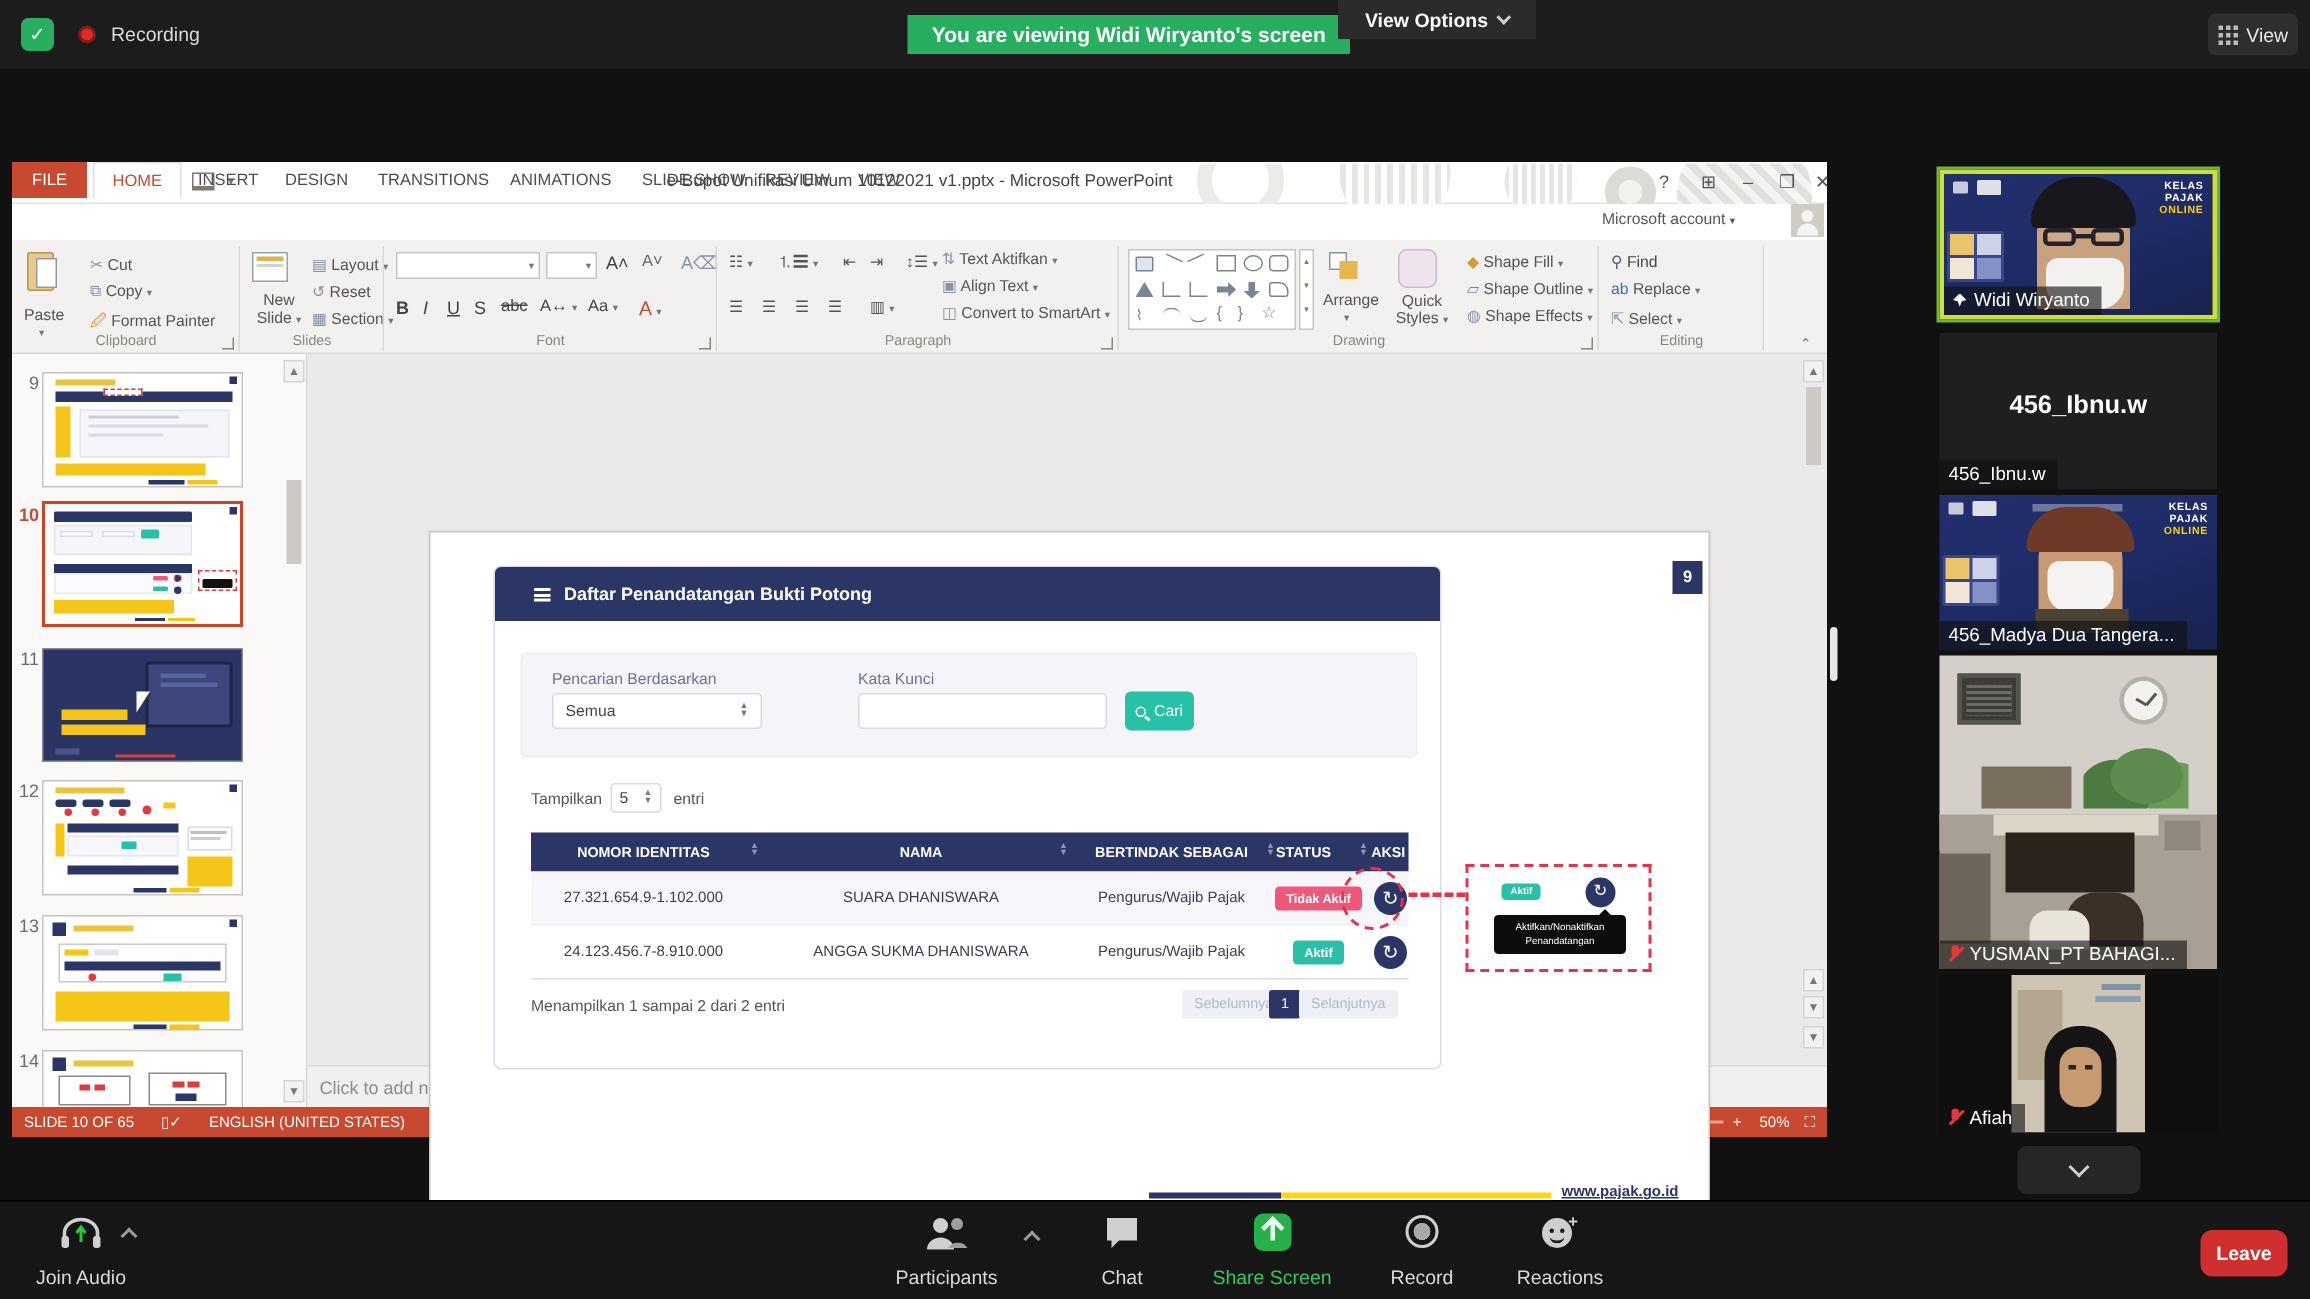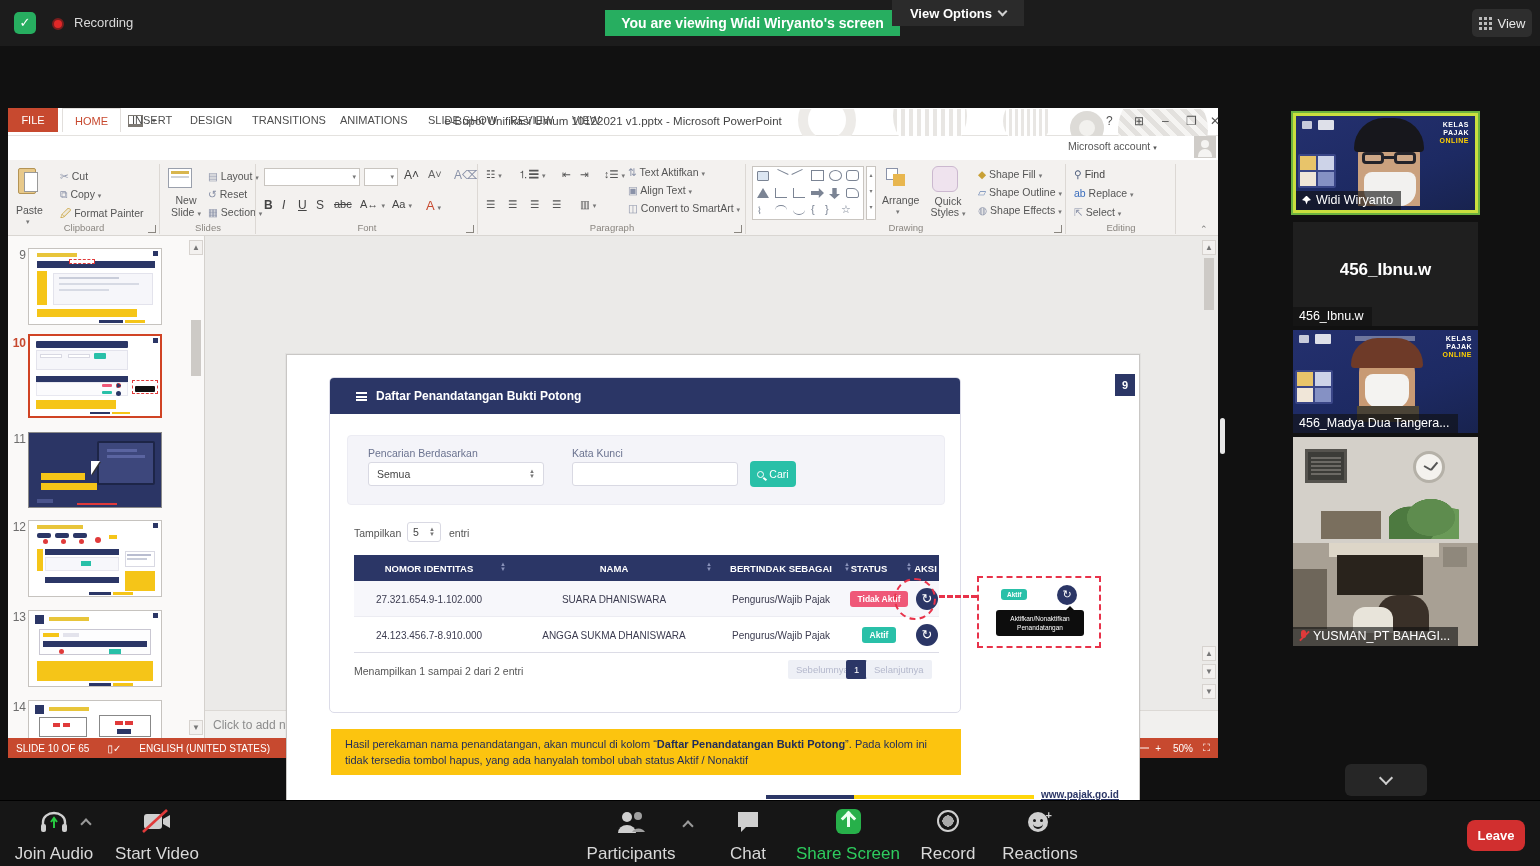--- a/index.html
+++ b/index.html
@@ -13,21 +13,21 @@
   .banner{background:#27ae60;color:#fff;font-weight:bold;font-size:14px;display:flex;align-items:center;justify-content:center;}
   .viewopt{background:#2b2b2b;color:#fff;font-weight:bold;font-size:13px;display:flex;align-items:center;justify-content:center;gap:7px;}
   .chev{width:7px;height:7px;border-right:2px solid #cfcfcf;border-bottom:2px solid #cfcfcf;transform:rotate(45deg);display:inline-block;}
   .viewbtn{background:#2e2e2e;border-radius:5px;color:#e8e8e8;font-size:13px;display:flex;align-items:center;gap:6px;justify-content:center;}
   .grid9{width:13px;height:13px;background:
     linear-gradient(#bbb,#bbb) 0 0/3px 3px no-repeat, linear-gradient(#bbb,#bbb) 5px 0/3px 3px no-repeat, linear-gradient(#bbb,#bbb) 10px 0/3px 3px no-repeat,
     linear-gradient(#bbb,#bbb) 0 5px/3px 3px no-repeat, linear-gradient(#bbb,#bbb) 5px 5px/3px 3px no-repeat, linear-gradient(#bbb,#bbb) 10px 5px/3px 3px no-repeat,
     linear-gradient(#bbb,#bbb) 0 10px/3px 3px no-repeat, linear-gradient(#bbb,#bbb) 5px 10px/3px 3px no-repeat, linear-gradient(#bbb,#bbb) 10px 10px/3px 3px no-repeat;}
   .toolbar{left:0;top:800px;width:1540px;height:66px;background:#161616;border-top:1px solid #000;}
   .tb-item{position:absolute;text-align:center;color:#d9d9d9;font-size:12px;}
-  .tb-label{position:absolute;left:50%;transform:translateX(-50%);top:44px;white-space:nowrap;color:#d9d9d9;font-size:17px;}
+  .tb-label{position:absolute;left:50%;transform:translateX(-50%);top:44px;white-space:nowrap;color:#d9d9d9;font-size:13px;}
   .caret-up{width:8px;height:8px;border-left:2px solid #9a9a9a;border-top:2px solid #9a9a9a;transform:rotate(45deg);}
   .leave{background:#d12f2f;color:#fff;border-radius:8px;font-size:13px;font-weight:bold;display:flex;align-items:center;justify-content:center;}
   
   .tile{left:1293px;width:185px;background:#232323;overflow:hidden;}
   .chip{position:absolute;left:0;bottom:0;background:rgba(16,16,16,.62);color:#fff;font-size:12.5px;padding:2px 8px 3px 6px;display:flex;align-items:center;gap:5px;max-width:100%;white-space:nowrap;}
   .brand{position:absolute;right:6px;top:5px;text-align:right;font-size:7px;font-weight:bold;line-height:8px;color:#fff;letter-spacing:.5px;}
   .brand .on{color:#ffd000;}
   .navyvid{background:linear-gradient(160deg,#24306e 0%,#1d2a63 60%,#18234f 100%);}
   
   .pptwin{left:8px;top:108px;width:1210px;height:650px;background:#fff;}
@@ -425,21 +425,21 @@
     <div class="abs slide">
       <div class="abs" style="left:828px;top:19px;width:20px;height:22px;background:#2b3666;color:#fff;font-size:11px;font-weight:bold;text-align:center;line-height:22px;">9</div>
 
       <div class="card">
         <div class="card-h">
           <span class="burger"></span>
           <span>Daftar Penandatangan Bukti Potong</span>
         </div>
         <div class="searchpanel">
           <span class="flbl" style="left:20px;top:11px;">Pencarian Berdasarkan</span>
-          <div class="fselect" style="left:20px;top:26px;width:176px;">
+          <div class="fselect" style="left:20px;top:26px;width:140px;">
             <span>Semua</span>
             <span class="updown">
                 <span>▲</span>
                 <span>▼</span>
               </span>
           </div>
           <span class="flbl" style="left:224px;top:11px;">Kata Kunci</span>
           <div class="finput" style="left:224px;top:26px;width:166px;"></div>
           <div class="caribtn" style="left:402px;top:25px;width:46px;height:26px;">
             <span class="mag"></span>
@@ -494,23 +494,20 @@
       <div class="abs" style="left:652px;top:240px;width:38px;border-top:3px dashed #e8324a;"></div>
       <div class="abs dashred" style="left:690px;top:221px;width:124px;height:72px;background:#fff;">
         <span class="badge teal" style="position:absolute;left:22px;top:11px;font-size:6.5px;padding:2px 6px;">Aktif</span>
         <div class="refbtn" style="left:78px;top:7px;width:20px;height:20px;font-size:11px;line-height:19px;">↻</div>
         <div class="tooltipblk" style="left:17px;top:32px;width:88px;">
           <span>Aktifkan/Nonaktifkan</span><br><span>Penandatangan</span>
           <div style="position:absolute;left:70px;top:-4px;width:0;height:0;border-left:4px solid transparent;border-right:4px solid transparent;border-bottom:4px solid #0d0d0d;"></div>
         </div>
       </div>
 
-      <div class="ynote">
-        <span>Hasil perekaman nama penandatangan, akan muncul di kolom “</span><b>Daftar Penandatangan Bukti Potong</b><span>”.  Pada kolom ini tidak tersedia tombol hapus, yang ada hanyalah tombol ubah status Aktif / Nonaktif</span>
-      </div>
 
       <div class="abs" style="left:479px;top:440px;width:88px;height:4px;background:#2b3666;"></div>
       <div class="abs" style="left:567px;top:440px;width:180px;height:4px;background:#ffd60a;"></div>
       <div class="abs" style="left:754px;top:434px;font-size:10px;color:#2b3666;text-decoration:underline;font-weight:bold;">www.pajak.go.id</div>
     </div>
   </div>
 
   <div class="abs" style="left:1220px;top:418px;width:5px;height:36px;border-radius:3px;background:#e8e8e8;"></div>
 
   <div class="abs tile navyvid" style="top:113px;height:100px;border:3px solid #cadf3e;outline:2px solid #6db33f;">
@@ -592,46 +589,57 @@
     <div class="abs" style="left:60px;top:64px;width:40px;height:26px;border-radius:12px 12px 0 0;background:#e8e4da;"></div>
     <div class="chip">
         <span class="micoff">
           <span class="m"></span>
           <span class="s"></span>
         </span>
         <span>YUSMAN_PT BAHAGI...</span>
       </div>
   </div>
 
+  <div class="abs tile" style="top:650px;height:105px;background:#0e0e0e;">
+    <div class="abs" style="left:48px;top:0;width:89px;height:105px;background:#cfc5b5;">
+      <div class="abs" style="left:4px;top:10px;width:30px;height:60px;background:#b5a78f;"></div>
+      <div class="abs" style="left:60px;top:6px;width:26px;height:4px;background:#7d94a8;"></div>
+      <div class="abs" style="left:56px;top:14px;width:30px;height:4px;background:#8aa0b2;"></div>
+      <div class="abs" style="left:22px;top:34px;width:48px;height:74px;background:#141414;border-radius:22px 22px 0 0;">
+        <div class="abs" style="left:10px;top:14px;width:28px;height:40px;background:#c79b72;border-radius:12px;"></div>
+        <div class="abs" style="left:16px;top:26px;width:5px;height:3px;background:#2a2118;"></div>
+        <div class="abs" style="left:27px;top:26px;width:5px;height:3px;background:#2a2118;"></div>
+      </div>
+    </div>
+    <div class="chip">
+        <span class="micoff">
+          <span class="m"></span>
+          <span class="s"></span>
+        </span>
+        <span>Afiah</span>
+      </div>
+  </div>
 
   <div class="abs" style="left:1345px;top:764px;width:82px;height:32px;background:#262626;border-radius:6px;display:flex;align-items:center;justify-content:center;">
     <span class="chev" style="width:10px;height:10px;margin-top:-4px;"></span>
   </div>
 
   <div class="abs toolbar"></div>
 
   <div class="tb-item" style="left:14px;top:800px;width:80px;height:66px;">
     <svg width="30" height="28" viewBox="0 0 30 28" style="margin-top:8px;">
       <path d="M4 20 v-6 a11 9 0 0 1 22 0 v6" fill="none" stroke="#cfcfcf" stroke-width="2.4"></path>
       <rect x="2" y="16" width="5" height="8" rx="2" fill="#cfcfcf"></rect>
       <rect x="23" y="16" width="5" height="8" rx="2" fill="#cfcfcf"></rect>
       <path d="M15 20 v-9 M12 14 l3 -4 3 4" stroke="#27c940" stroke-width="2" fill="none"></path>
     </svg>
     <span class="tb-label">Join Audio</span>
   </div>
   <div class="abs caret-up" style="left:82px;top:820px;"></div>
 
-  <div class="tb-item" style="left:112px;top:800px;width:90px;height:66px;">
-    <svg width="32" height="26" viewBox="0 0 32 26" style="margin-top:9px;">
-      <rect x="3" y="5" width="18" height="15" rx="3" fill="#cfcfcf"></rect>
-      <path d="M22 10 l7 -4 v13 l-7 -4 z" fill="#cfcfcf"></path>
-      <line x1="2" y1="23" x2="26" y2="1" stroke="#e03a3a" stroke-width="2.6"></line>
-    </svg>
-    <span class="tb-label">Start Video</span>
-  </div>
 
   <div class="tb-item" style="left:588px;top:800px;width:86px;height:66px;">
     <svg width="30" height="26" viewBox="0 0 30 26" style="margin-top:9px;">
       <circle cx="11" cy="8" r="5" fill="#cfcfcf"></circle>
       <path d="M2 24 a9 8 0 0 1 18 0 z" fill="#cfcfcf"></path>
       <circle cx="22" cy="7" r="4" fill="#9f9f9f"></circle>
       <path d="M16 23 a7.5 7 0 0 1 13 0 z" fill="#9f9f9f"></path>
     </svg>
     
     <span class="tb-label">Participants</span>

